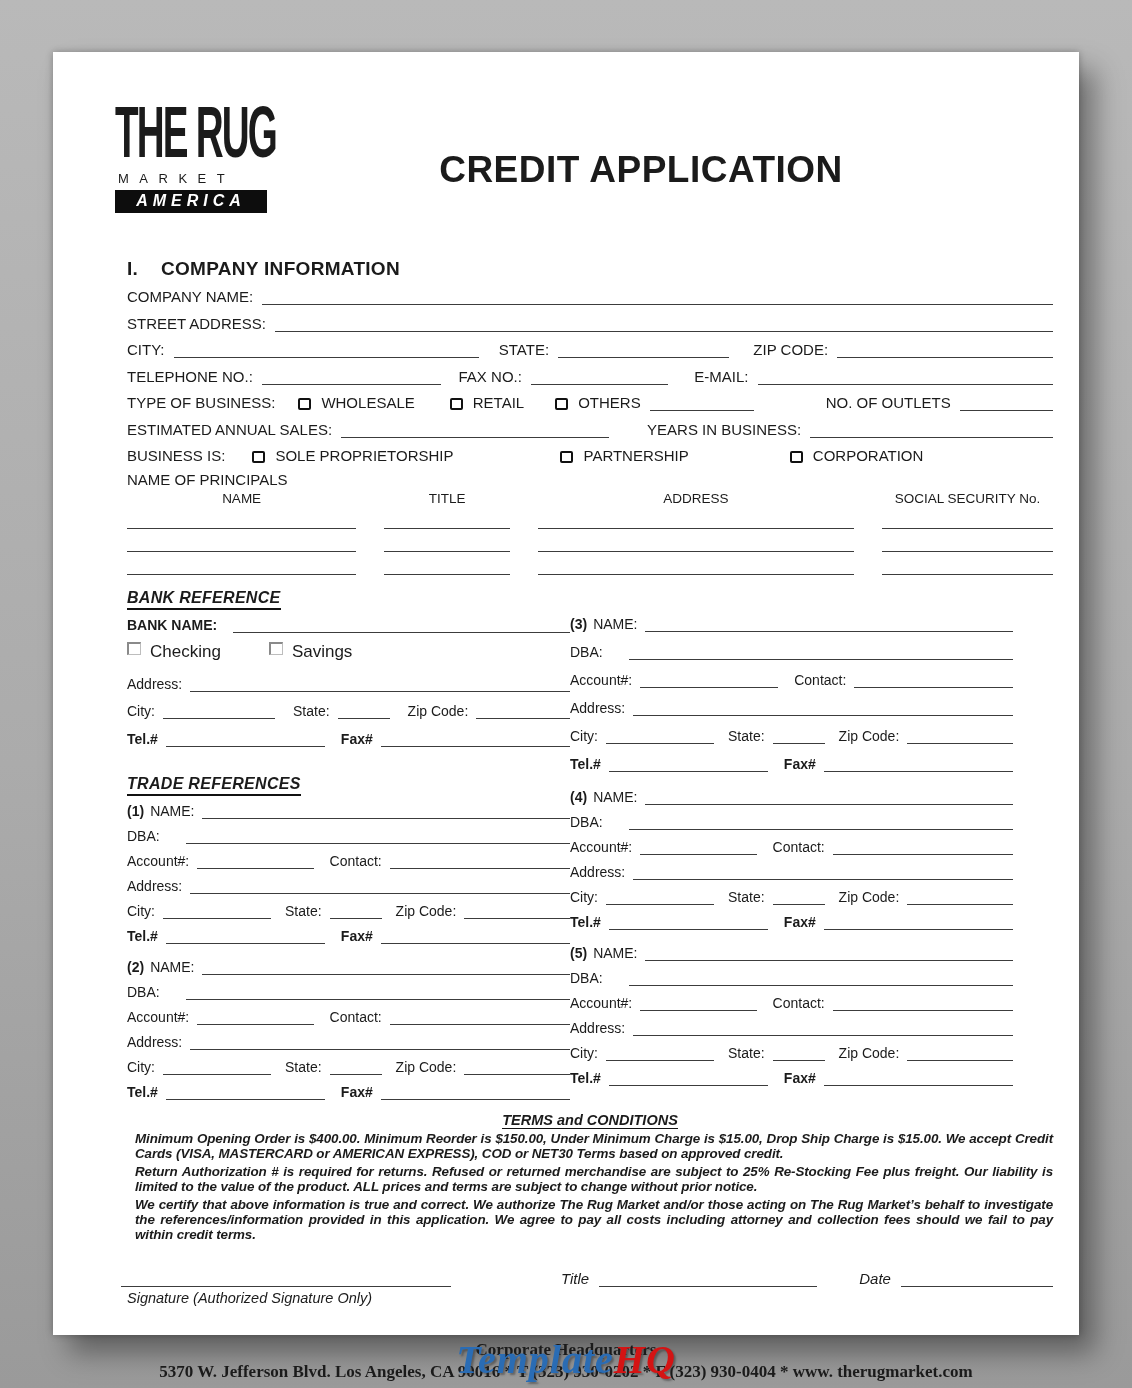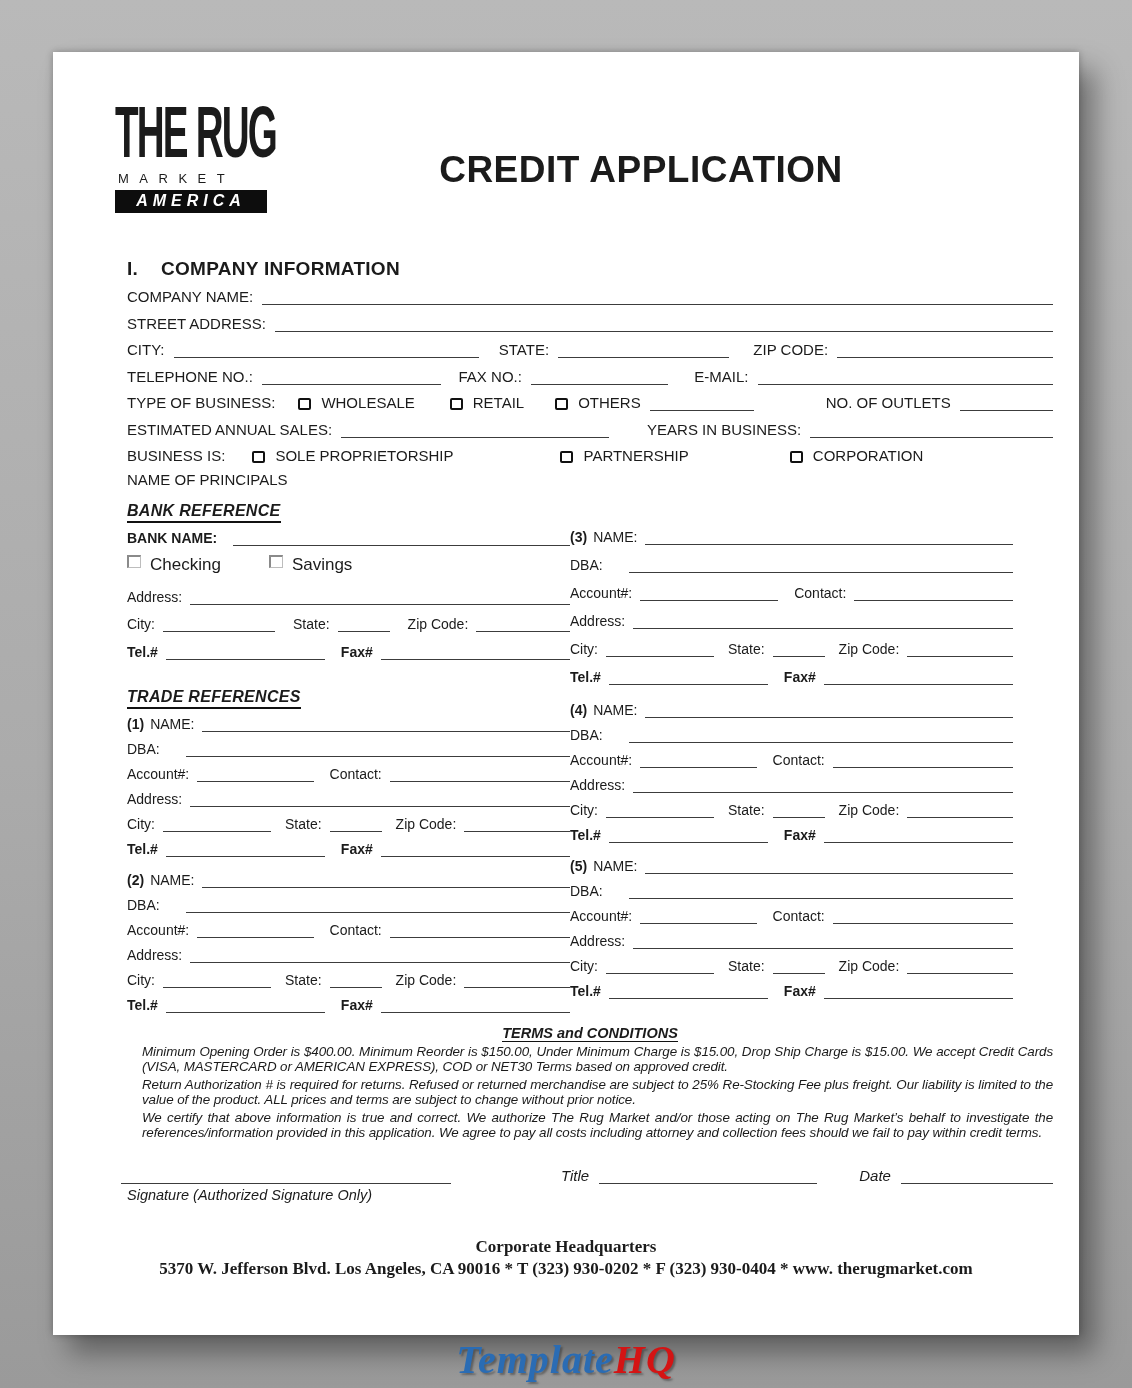--- a/index.html
+++ b/index.html
@@ -79,21 +79,21 @@
   .cs-gap { margin-left:48px; }
 
   
   .terms { margin-top:4px; }
   .terms-head-wrap { text-align:center; }
   .terms-head {
     display:inline-block; font-size:14.5px; font-weight:bold; font-style:italic;
     border-bottom:1.5px solid #111; padding-bottom:0px;
   }
   .terms p {
-    margin:2px 0 0 15px; font-size:13.4px; font-weight:normal; font-style:italic;
+    margin:2px 0 0 8px; font-size:13.4px; font-weight:bold; font-style:italic;
     line-height:15.4px; text-align:justify; letter-spacing:-0.1px;
   }
 
   
   .sig-row { display:flex; align-items:flex-end; margin-top:24px; font-size:15px; height:20px; white-space:nowrap; }
   .sig-caption { font-style:italic; font-size:14.5px; margin-top:3px; }
   .it { font-style:italic; }
 
   
   .footer { text-align:center; margin-top:34px; transform:translateX(-24px); font-family:"Liberation Serif", serif; }
@@ -178,20 +178,41 @@
     <span class="lbl">BUSINESS  IS:</span>
     <span class="cb" style="margin-left:18px;"></span>
     <span class="lbl">SOLE PROPRIETORSHIP</span>
     <span class="cb" style="margin-left:98px;"></span>
     <span class="lbl">PARTNERSHIP</span>
     <span class="cb" style="margin-left:92px;"></span>
     <span class="lbl">CORPORATION</span>
   </div>
 
   <div class="princ-label">NAME OF PRINCIPALS</div>
+  <div class="princ-grid">
+    <div class="princ-head">NAME</div>
+    <div class="princ-head">TITLE</div>
+    <div class="princ-head">ADDRESS</div>
+    <div class="princ-head">SOCIAL SECURITY No.</div>
+
+    <div class="princ-cell"></div>
+    <div class="princ-cell"></div>
+    <div class="princ-cell"></div>
+    <div class="princ-cell"></div>
+
+    <div class="princ-cell"></div>
+    <div class="princ-cell"></div>
+    <div class="princ-cell"></div>
+    <div class="princ-cell"></div>
+
+    <div class="princ-cell"></div>
+    <div class="princ-cell"></div>
+    <div class="princ-cell"></div>
+    <div class="princ-cell"></div>
+  </div>
 
   <div class="two-col">
     <div class="col-left">
       <div><span class="ref-heading">BANK REFERENCE</span></div>
 
       <div class="bank-block">
         <div class="rrow">
           <span class="rlbl b">BANK NAME:</span>
           <span class="ln grow" style="margin-left:8px;"></span>
         </div>

